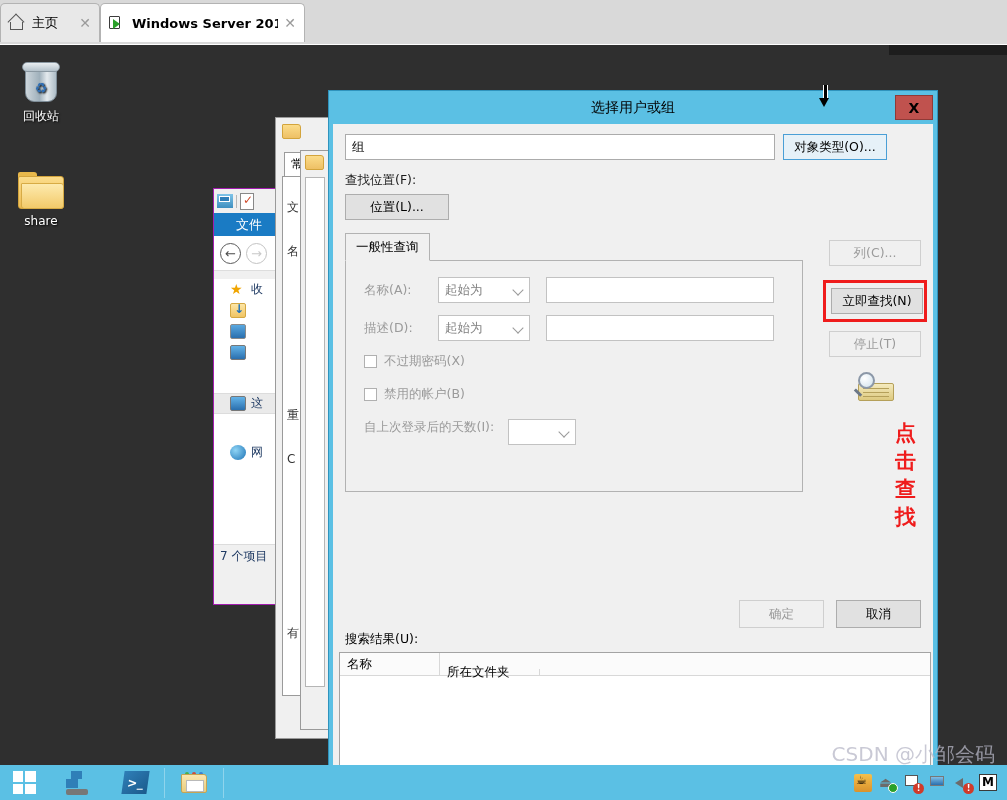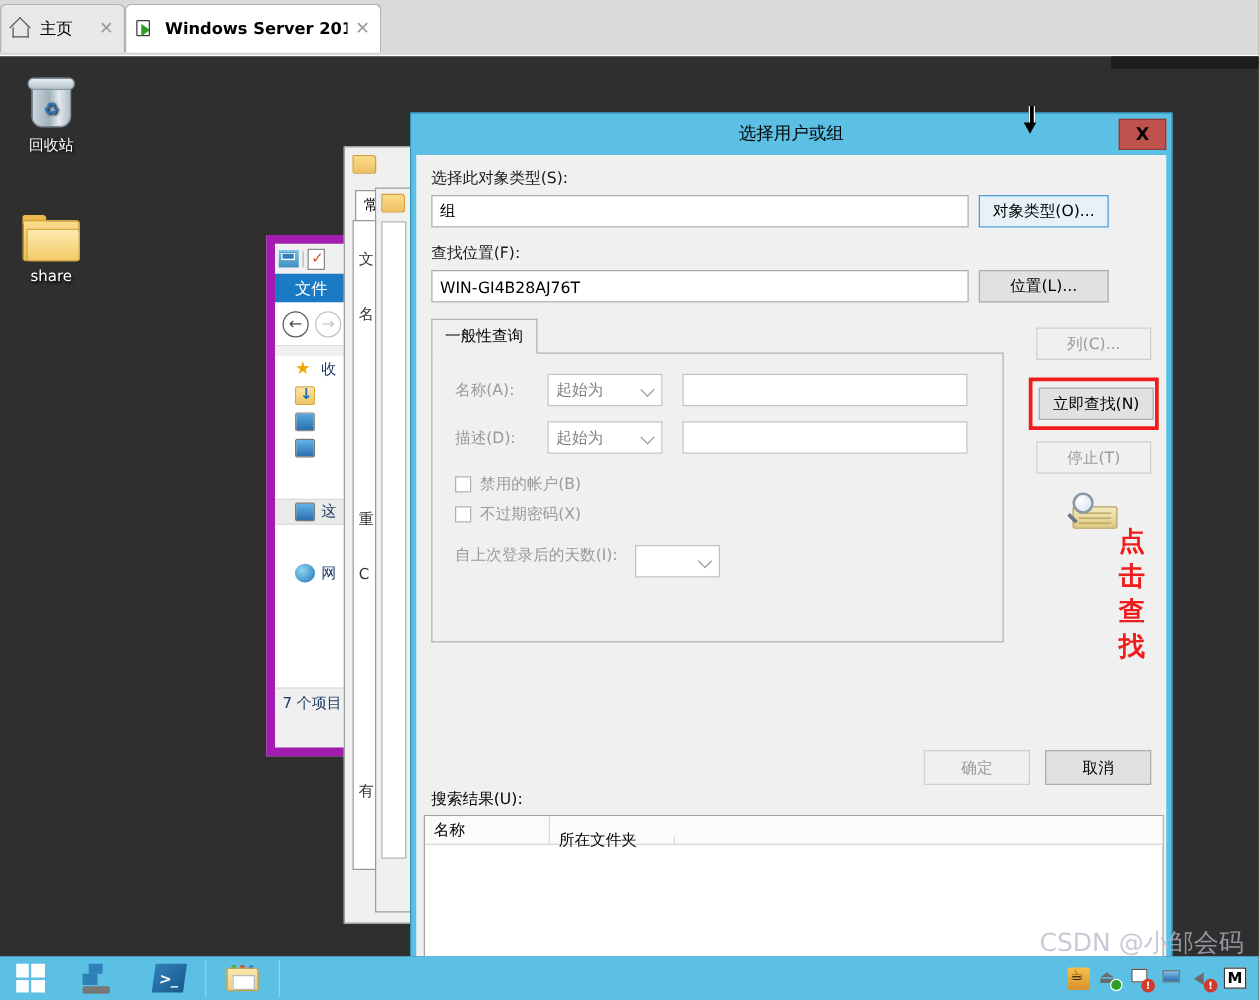--- a/index.html
+++ b/index.html
@@ -36,21 +36,21 @@
     border-radius:3px 3px 9px 9px;border:1px solid #7e8d98;box-sizing:border-box;}
   .recycle .lid{position:absolute;left:0;top:2px;width:38px;height:10px;background:linear-gradient(180deg,#e9eef1,#b4c2cb);border:1px solid #8a98a2;border-radius:5px;box-sizing:border-box;}
   .recycle .logo2{position:absolute;left:8px;top:20px;width:22px;height:16px;color:#2f6fb5;font-size:14px;line-height:16px;}
   .folder{width:46px;height:38px;position:relative;}
   .folder .tabtop{position:absolute;left:0;top:0;width:19px;height:7px;background:#e8b84b;border-radius:2px 3px 0 0;}
   .folder .back{position:absolute;left:0;top:4px;width:46px;height:33px;background:linear-gradient(180deg,#fbdc8a,#edbc55);border-radius:2px 3px 3px 3px;border:1px solid #d3a43c;box-sizing:border-box;}
   .folder .front{position:absolute;left:3px;top:11px;width:43px;height:26px;background:linear-gradient(180deg,#fdeaae,#f2ca6a);border:1px solid #d7ab45;border-radius:1px 3px 3px 3px;box-sizing:border-box;}
 
   
   #explorer-window{position:absolute;left:213px;top:143px;width:72px;height:417px;background:#f0f0f0;
-    border:7px solid #a21caf;box-sizing:border-box;overflow:hidden;}
+    border:1px solid #a21caf;box-sizing:border-box;overflow:hidden;}
   #ex-qat{height:24px;background:#f0f0f0;display:flex;align-items:center;padding-left:3px;gap:3px;}
   .qat-ico{width:16px;height:14px;position:relative;}
   .qat-win{background:linear-gradient(180deg,#7fc4e8,#3e8fc0);}
   .qat-win::after{content:"";position:absolute;left:2px;top:2px;width:11px;height:6px;
     background:#2f7fb8;box-shadow:inset 0 0 0 1px #fff;}
   .qat-sep{width:1px;height:13px;background:#b8b8b8;}
   .qat-doc{width:14px;height:17px;background:#fff;border:1px solid #888;position:relative;box-sizing:border-box;}
   .qat-doc::after{content:"✓";position:absolute;left:2px;top:-1px;color:#d04a2a;font-size:12px;font-weight:bold;}
   #ex-ribbon-tabs{height:23px;background:#1a7bc4;display:flex;align-items:center;justify-content:center;}
   #ex-ribbon-tabs span{color:#fff;font-size:13px;}
@@ -322,29 +322,27 @@
 
   <div id="select-dialog">
 
     <div id="dlg-titlebar">
       <div id="dlg-title">选择用户或组</div>
       <div id="dlg-close">X</div>
     </div>
 
     <div id="dlg-body">
 
-      <div class="lbl">选择此对象类型(S):</div>
       <div class="row">
         <div class="txtbox" style="width:430px">组</div>
         <div class="btn focus">对象类型(O)...</div>
       </div>
 
       <div class="lbl" style="margin-top:12px">查找位置(F):</div>
       <div class="row">
-        <div class="txtbox" style="width:430px">WIN-GI4B28AJ76T</div>
         <div class="btn">位置(L)...</div>
       </div>
 
       <div id="group-area">
         <div id="group-tabrow">
           <div id="group-tab">一般性查询</div>
         </div>
         <div id="group-box">
 
           <div class="qrow">
@@ -358,27 +356,27 @@
 
           <div class="qrow">
             <span class="qlabel">描述(D):</span>
             <span class="combo">
               <span>起始为</span>
               <span class="chev"></span>
             </span>
             <span class="qinput"></span>
           </div>
 
+          <div class="cbrow">
+            <span class="cb"></span>
+            <span>不过期密码(X)</span>
+          </div>
           <div class="cbrow" style="margin-top:16px">
             <span class="cb"></span>
             <span>禁用的帐户(B)</span>
-          </div>
-          <div class="cbrow">
-            <span class="cb"></span>
-            <span>不过期密码(X)</span>
           </div>
 
           <div class="daysrow">
             <span class="dlabel">自上次登录后的天数(I):</span>
             <span class="dayscombo">
               <span></span>
               <span class="chev"></span>
             </span>
           </div>
         </div>

